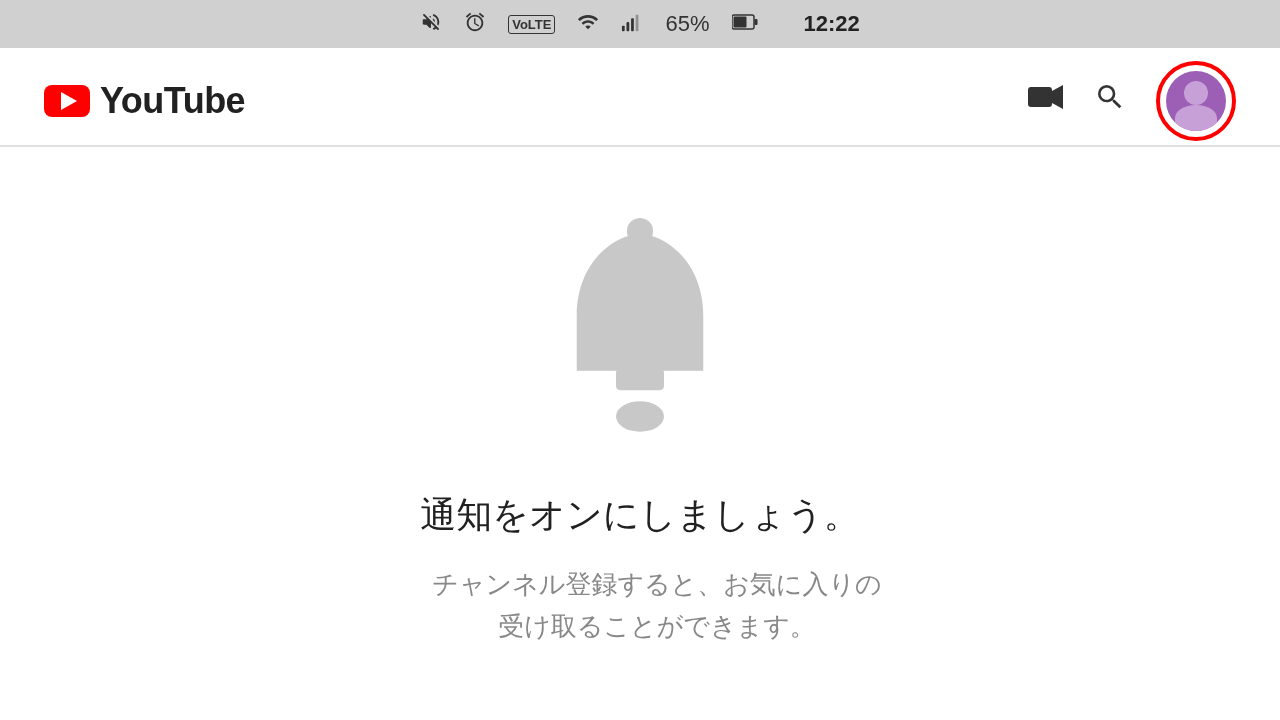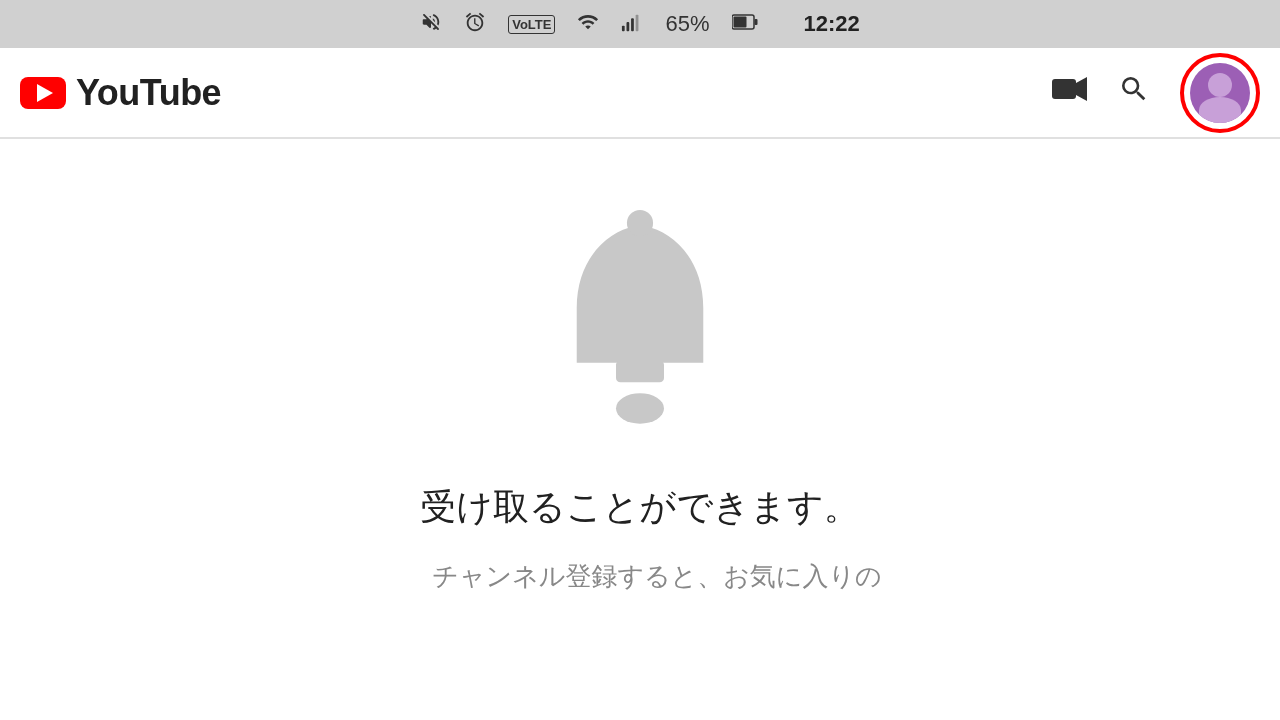--- a/index.html
+++ b/index.html
@@ -51,23 +51,24 @@
       color: #333;
     }
 
     
     .navbar {
       width: 100%;
       height: 90px;
       background: #ffffff;
       display: flex;
       align-items: center;
-      padding: 0 20px;
+      padding: 0 44px;
       border-bottom: 1px solid #e0e0e0;
       position: relative;
+      margin-top: 8px;
     }
 
     .logo-container {
       display: flex;
       align-items: center;
       gap: 10px;
       flex: 1;
     }
 
     .yt-play-btn {
@@ -298,18 +299,19 @@
       <path d="M100 20 C100 20 105 20 105 25 C130 30 158 55 158 100 L158 150 L42 150 L42 100 C42 55 70 30 95 25 C95 20 100 20 100 20 Z" fill="#c8c8c8"></path>
 
       <circle cx="100" cy="22" r="12" fill="#c8c8c8"></circle>
 
       <rect x="78" y="148" width="44" height="20" rx="4" fill="#c8c8c8"></rect>
 
       <ellipse cx="100" cy="192" rx="22" ry="14" fill="#c8c8c8"></ellipse>
     </svg>
   </div>
 
-  <div class="notification-title">受け取ることができます。</div>
+  <div class="notification-title">通知をオンにしましょう。</div>
 
   <div class="notification-subtitle">
     <div>チャンネル登録すると、お気に入りの</div>
+    <div>受け取ることができます。</div>
   </div>
 </div>
 
 </body></html>

